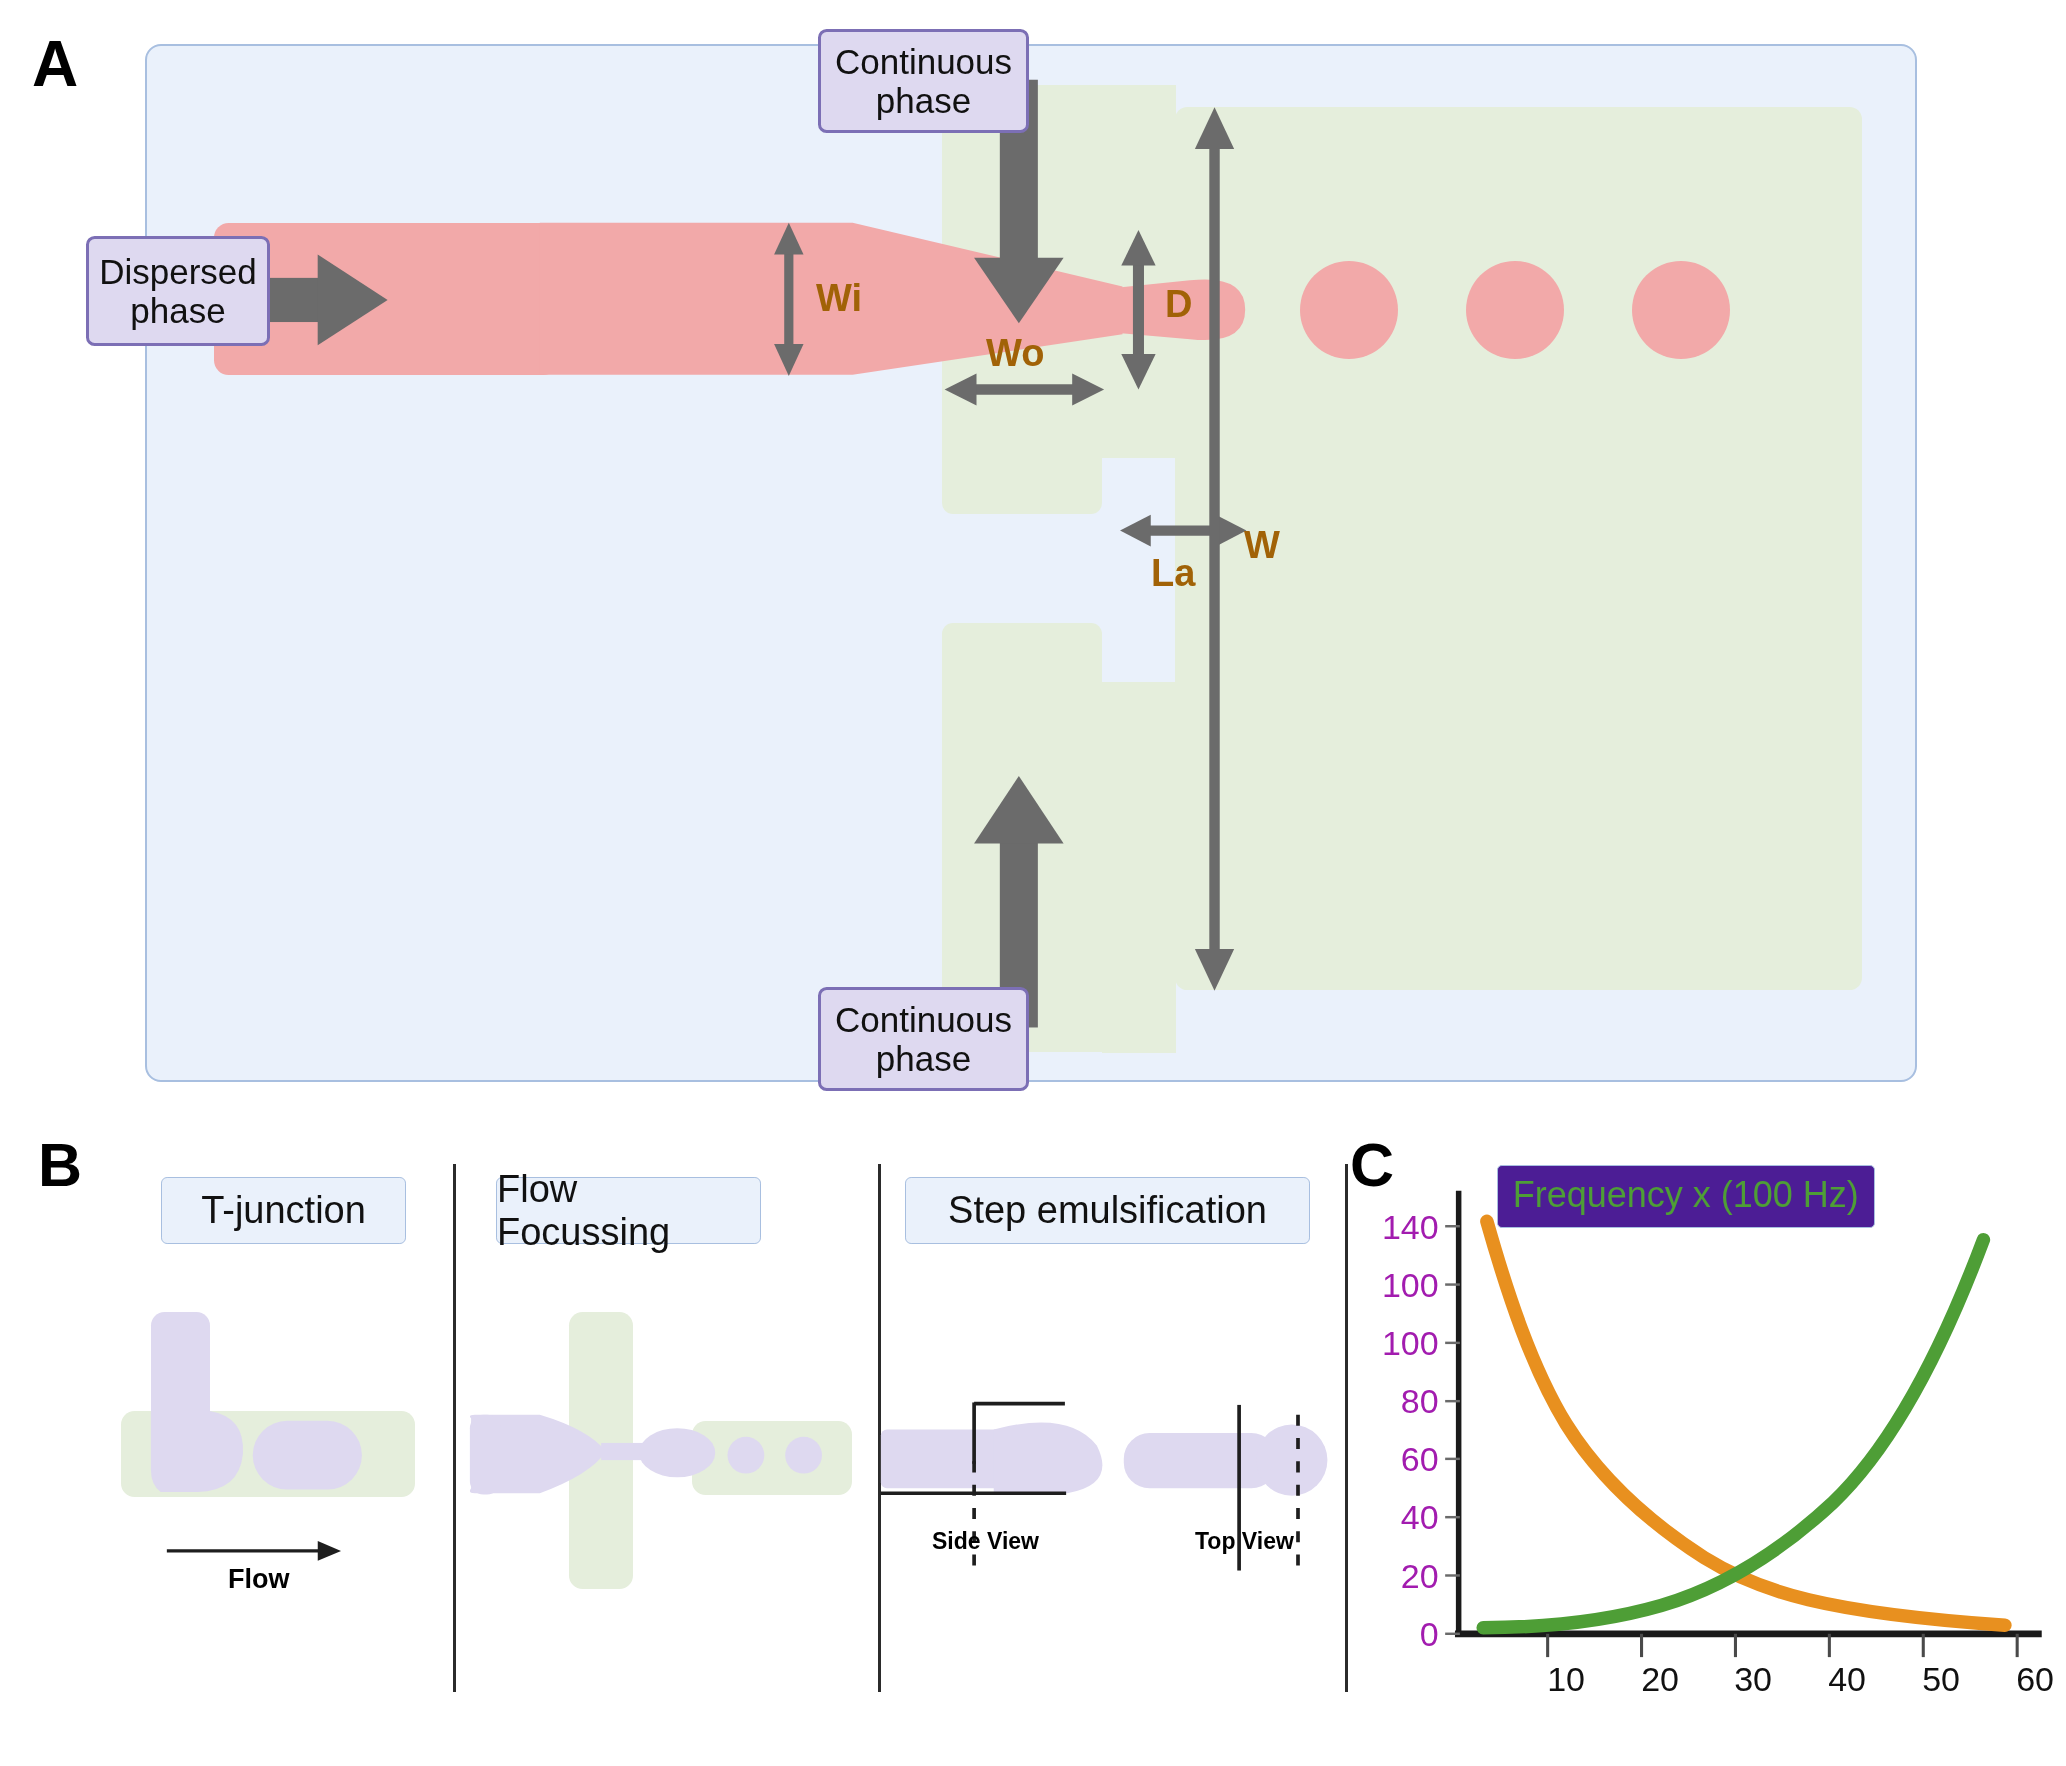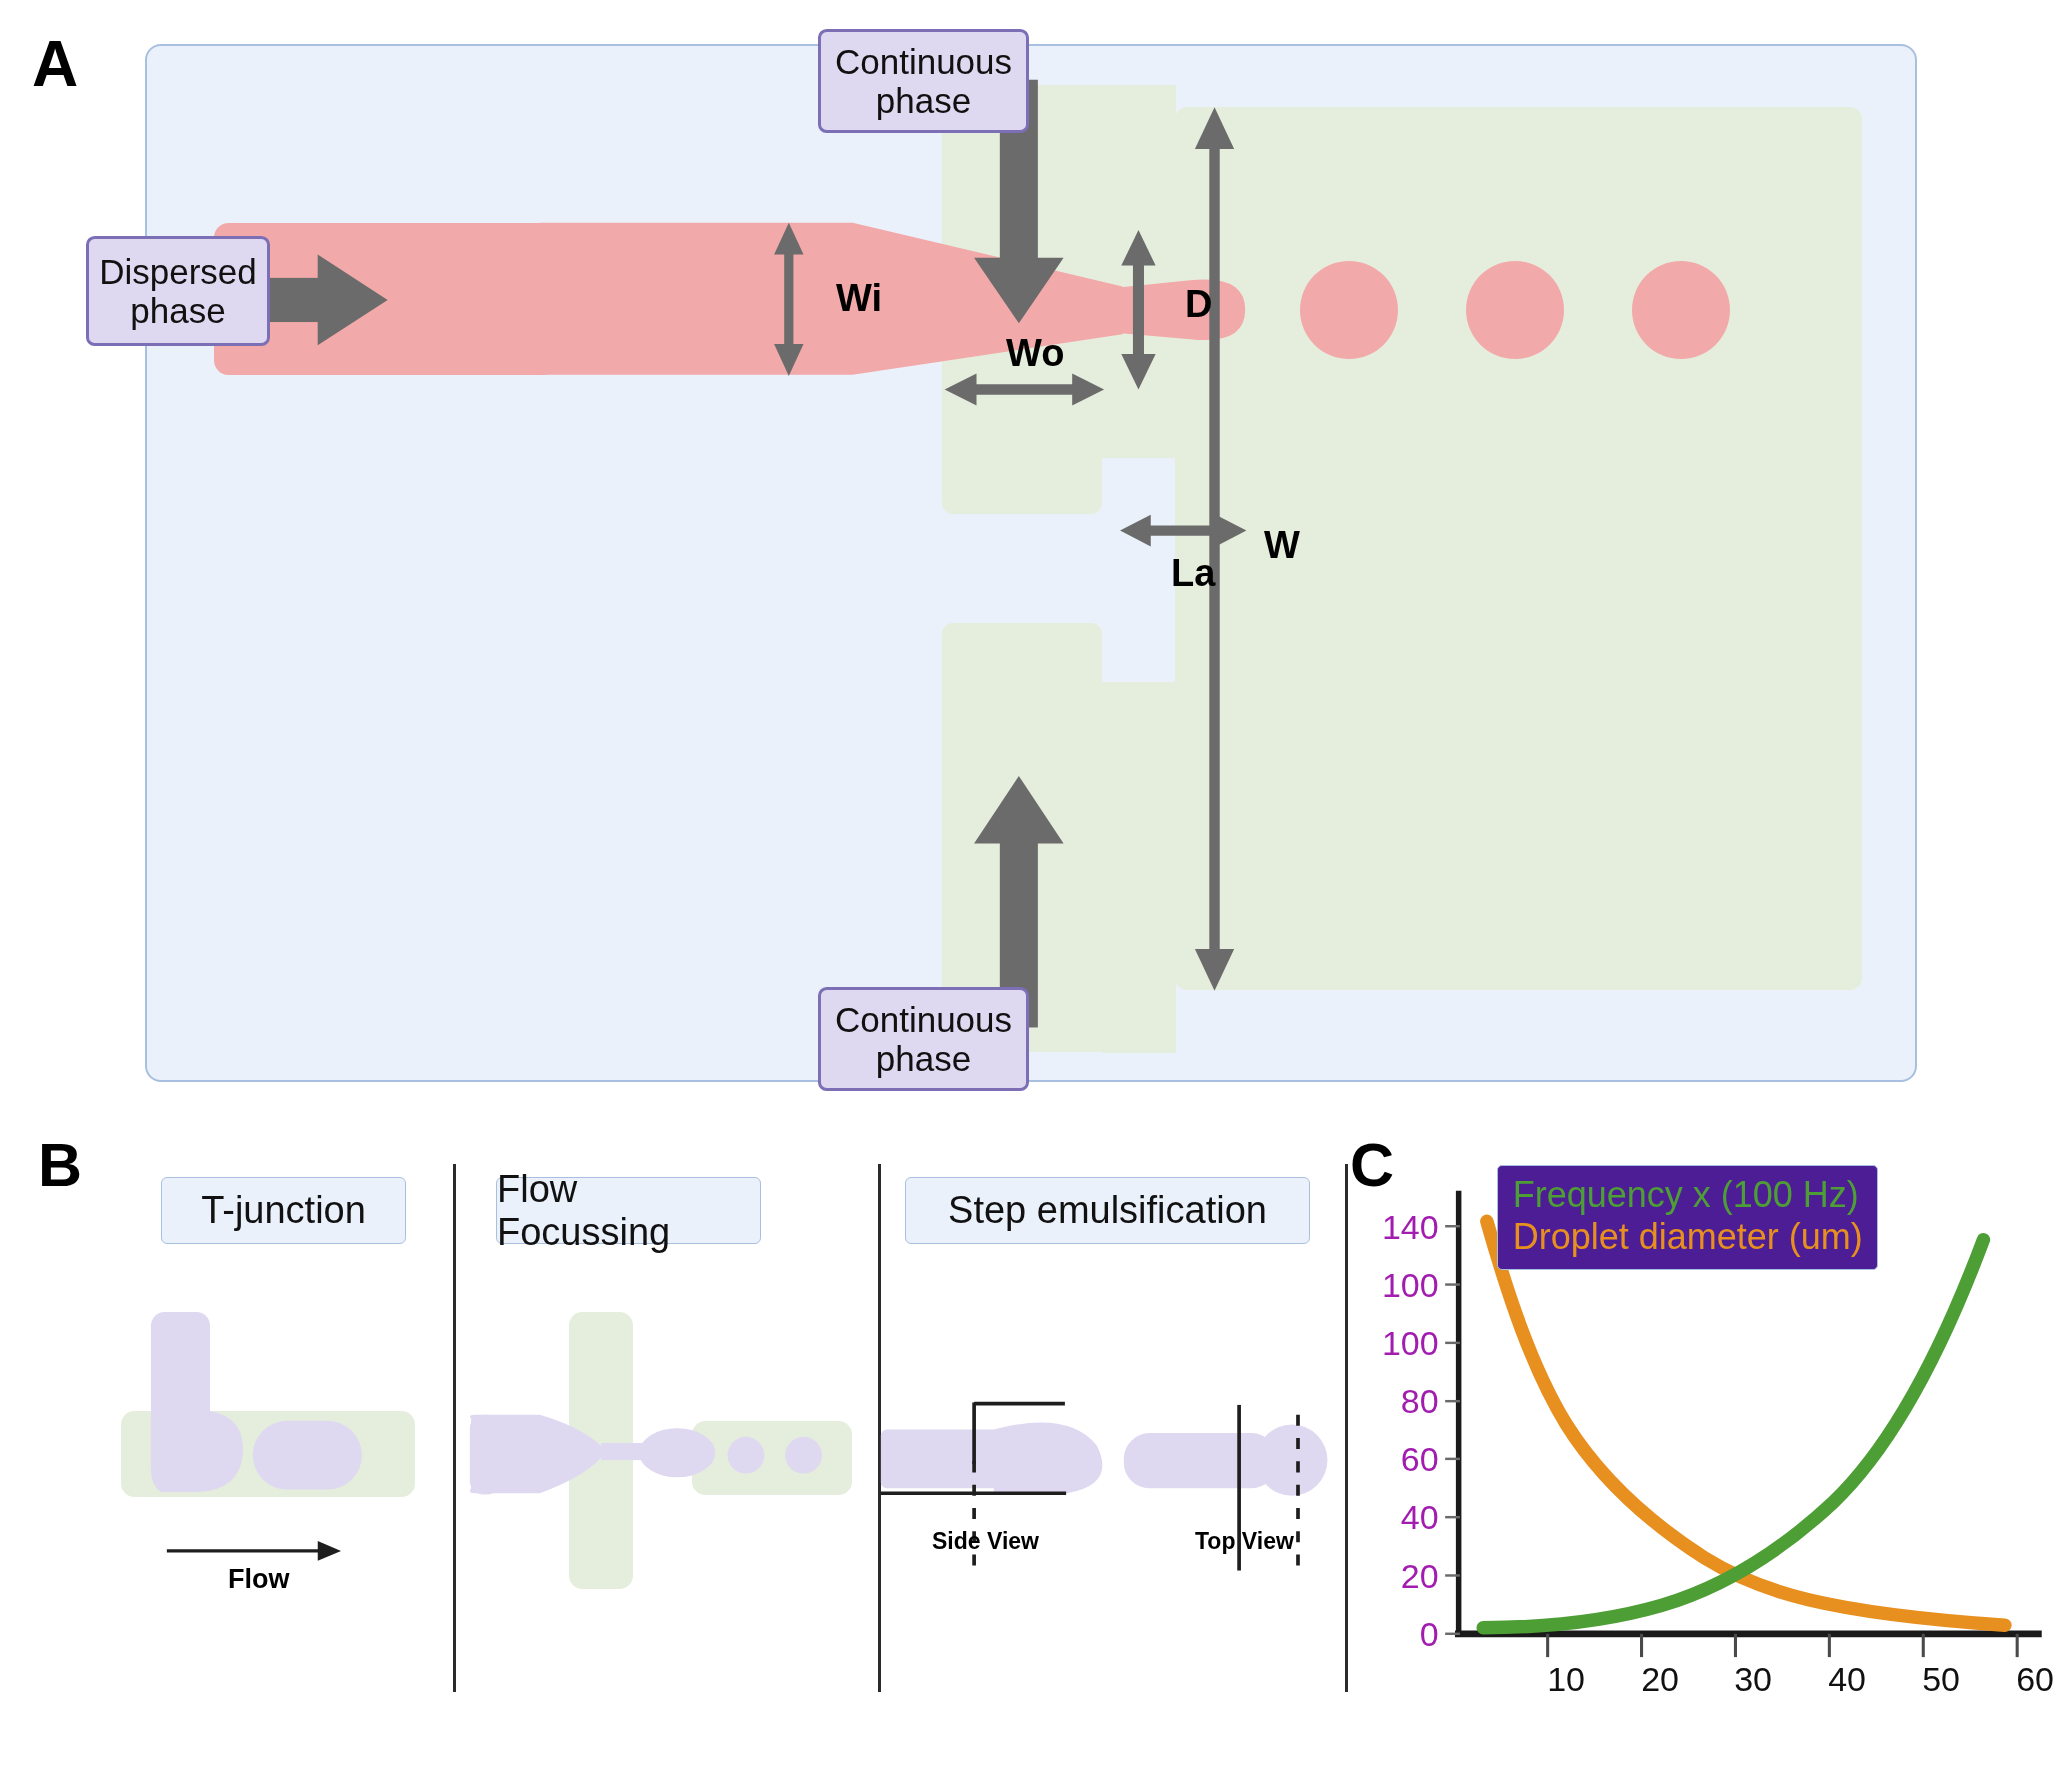--- a/index.html
+++ b/index.html
@@ -12,21 +12,21 @@
   #panel-a-frame{position:absolute;left:145px;top:44px;width:1772px;height:1038px;
     background:#eaf1fb;border:2.5px solid #a8bfe0;border-radius:16px;box-sizing:border-box;}
 
   .chan-green{position:absolute;background:#e5eedc;}
   .chan-pink{position:absolute;background:#f2a9a9;}
 
   .label-box{position:absolute;background:#ded9f0;border:3.1px solid #7c6fb5;
     border-radius:8.6px;display:flex;align-items:center;justify-content:center;
     text-align:center;line-height:1.12;color:#111;box-sizing:border-box;}
 
-  .dim-label{position:absolute;font-weight:bold;color:#000000;line-height:1;margin-left:20px;}
+  .dim-label{position:absolute;font-weight:bold;color:#a16207;line-height:1;}
   .droplet{position:absolute;background:#f2a9a9;border-radius:50%;}
 
   svg.ov{position:absolute;left:0;top:0;overflow:visible;pointer-events:none;}
 
   
   .bbox{position:absolute;background:#eaf1fb;border:1.8px solid #a8bfe0;border-radius:6.1px;
     display:flex;align-items:center;justify-content:center;box-sizing:border-box;color:#111;}
   .vdiv{position:absolute;background:#2b2b2b;width:2.5px;}
   .lav{position:absolute;background:#ded9f0;}
   .grn{position:absolute;background:#e5eedc;}
@@ -247,16 +247,15 @@
   <div class="cxtick" style="left:126px;top:496px;width:74px;font-size:34px;">10</div>
   <div class="cxtick" style="left:220px;top:496px;width:74px;font-size:34px;">20</div>
   <div class="cxtick" style="left:313px;top:496px;width:74px;font-size:34px;">30</div>
   <div class="cxtick" style="left:407px;top:496px;width:74px;font-size:34px;">40</div>
   <div class="cxtick" style="left:501px;top:496px;width:74px;font-size:34px;">50</div>
   <div class="cxtick" style="left:595px;top:496px;width:74px;font-size:34px;">60</div>
 
 
   <div id="c-legend" style="left:112px;top:-1.2px;">
     <div style="color:#4e9e36;font-size:36px;">Frequency x (100 Hz)</div>
-    <div style="color:#e8901f;font-size:36px;">Droplet diameter (um)</div>
   </div>
 </div>
 
 
 </body></html>

